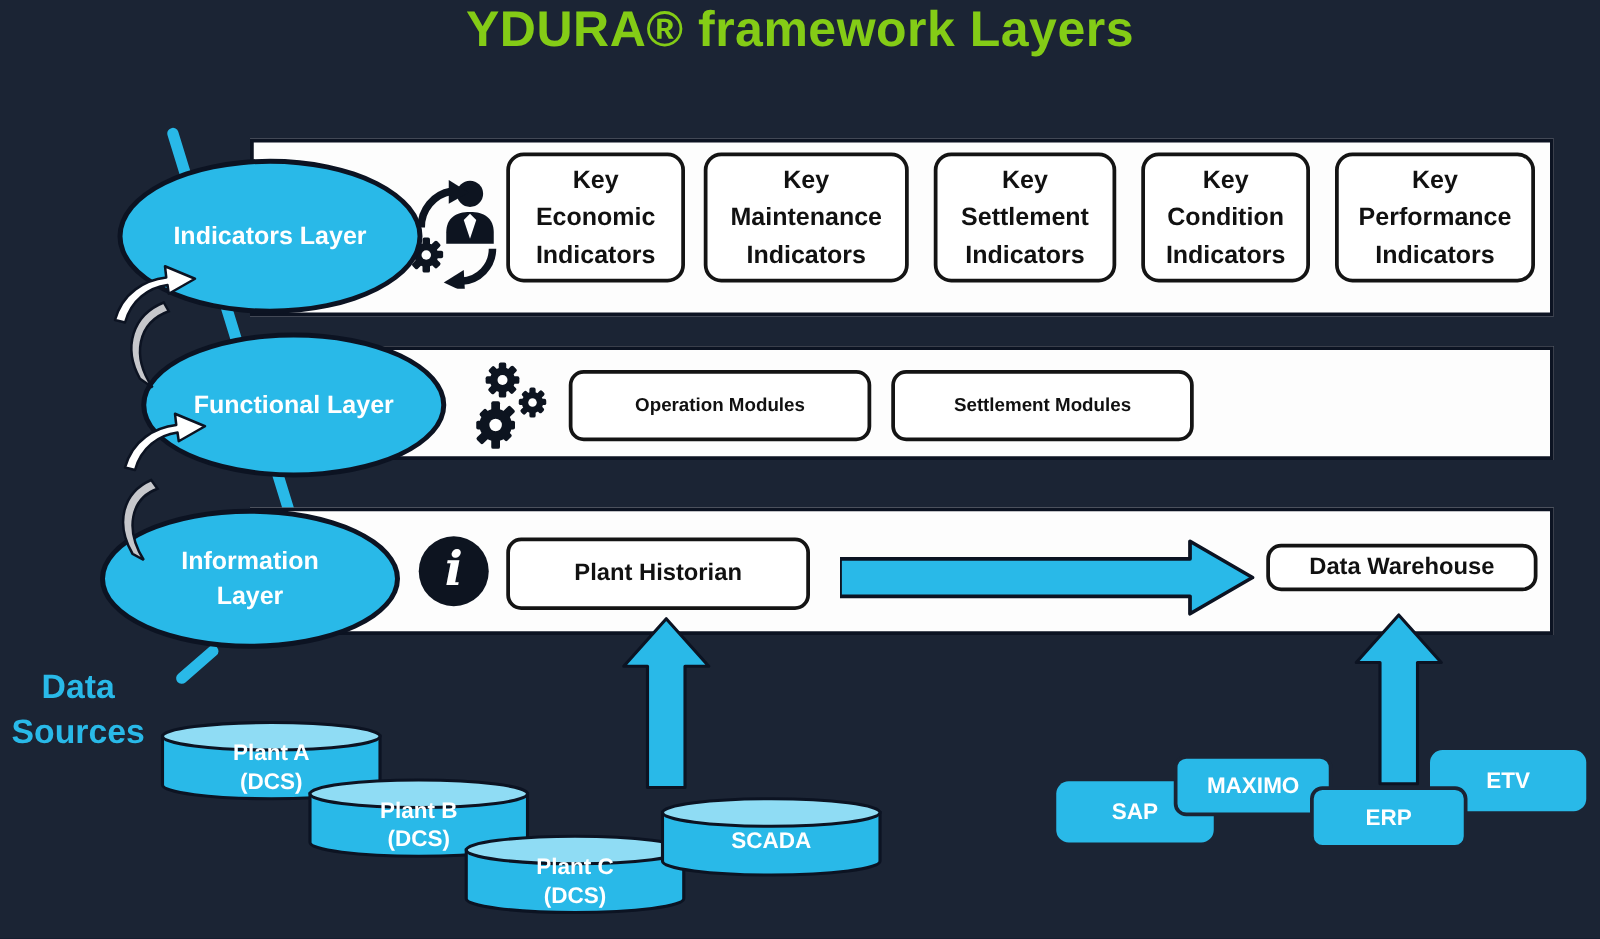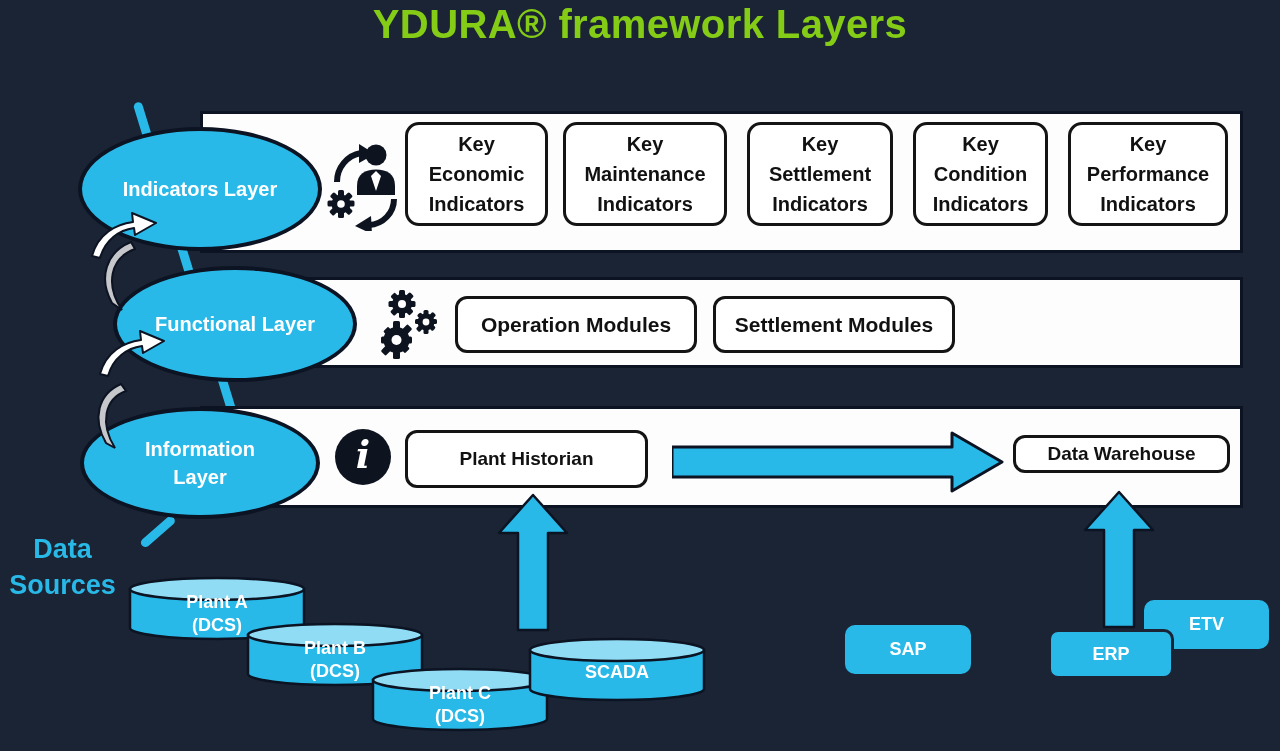--- a/index.html
+++ b/index.html
@@ -18,32 +18,32 @@
 
   
   .slash{position:absolute;background:#29b9e8;height:9px;border-radius:5px;transform-origin:0 50%;z-index:0;}
   .slash-a{left:137px;top:98px;width:326px;transform:rotate(72.9deg);}
   .slash-b{left:142px;top:541px;width:42px;transform:rotate(-41deg);}
 
   
   .ellipse{position:absolute;background:#29b9e8;border:4px solid #0c1322;border-radius:50%;
            display:flex;align-items:center;justify-content:center;text-align:center;color:#fff;
            font-weight:bold;font-size:20px;line-height:1.4;z-index:3;box-sizing:border-box;padding:0 34px;}
-  .ellipse-indicators{left:78px;top:127px;width:244px;height:124px;}
+  .ellipse-indicators{left:94px;top:127px;width:244px;height:124px;}
   .ellipse-functional{left:113px;top:266px;width:244px;height:116px;}
   .ellipse-information{left:80px;top:407px;width:240px;height:112px;}
 
   
   .wbox{position:absolute;background:#ffffff;border:3.5px solid #141414;border-radius:14px;
         box-sizing:border-box;display:flex;align-items:center;justify-content:center;text-align:center;
         font-weight:bold;color:#111;z-index:2;}
   .kbox{top:122px;height:104px;font-size:20px;line-height:1.5;padding:0 6px;}
   .k1{left:405px;width:143px;} .k2{left:563px;width:164px;} .k3{left:747px;width:146px;}
   .k4{left:913px;width:135px;} .k5{left:1068px;width:160px;}
-  .mbox{top:296px;height:57px;font-size:21px;border-radius:12px;}
+  .mbox{top:296px;height:57px;font-size:15px;border-radius:12px;}
   .m1{left:455px;width:242px;} .m2{left:713px;width:242px;} .m3{left:972px;width:258px;}
   .hist{left:405px;top:430px;width:243px;height:58px;font-size:19px;border-radius:12px;z-index:3;}
   .ware{left:1013px;top:435px;width:217px;height:38px;font-size:19px;border-radius:12px;z-index:3;}
 
   
   .icon-wrap{position:absolute;z-index:2;}
   .info-circle{position:absolute;left:335px;top:429px;width:56px;height:56px;background:#0d1420;
                border-radius:50%;display:flex;align-items:center;justify-content:center;z-index:2;}
   .info-i{color:#fff;font-family:"DejaVu Serif",serif;font-style:italic;font-weight:bold;
           font-size:38px;line-height:1;transform:translateY(-2px);}
@@ -227,20 +227,21 @@
   </div>
   <div class="cylinder cyl-scada">
     <svg width="180" height="66" viewBox="0 0 180 66">
       <path d="M3,13 L3,52 A87,11 0 0 0 177,52 L177,13 Z" fill="#29b9e8" stroke="#0c1322" stroke-width="2.5"></path>
       <ellipse cx="90" cy="13" rx="87" ry="11" fill="#8fdcf4" stroke="#0c1322" stroke-width="2.5"></ellipse>
     </svg>
     <div class="cyl-label one-line">SCADA</div>
   </div>
 
   <div class="sysbox sap">SAP</div>
+  <div class="sysbox maximo">MAXIMO</div>
   <div class="sysbox etv">ETV</div>
   <div class="sysbox erp">ERP</div>
 
   <svg class="decor" viewBox="0 0 1280 751">
 
     <path d="M131,242 C106,252 98,278 112,303 L122,310 C105,285 110,258 135,249 Z" fill="#c6c7cb" stroke="#0c1322" stroke-width="2"></path>
 
     <path d="M121,384 C98,394 92,419 106,443 L115,448 C100,424 104,399 126,391 Z" fill="#c6c7cb" stroke="#0c1322" stroke-width="2"></path>
 
     <path d="M92,256 C98,234 116,224 133,222 L132,213 L156,223 L135,235 L134,228 C119,230 105,240 100,258 Z" fill="#ffffff" stroke="#0c1322" stroke-width="2" stroke-linejoin="round"></path>

